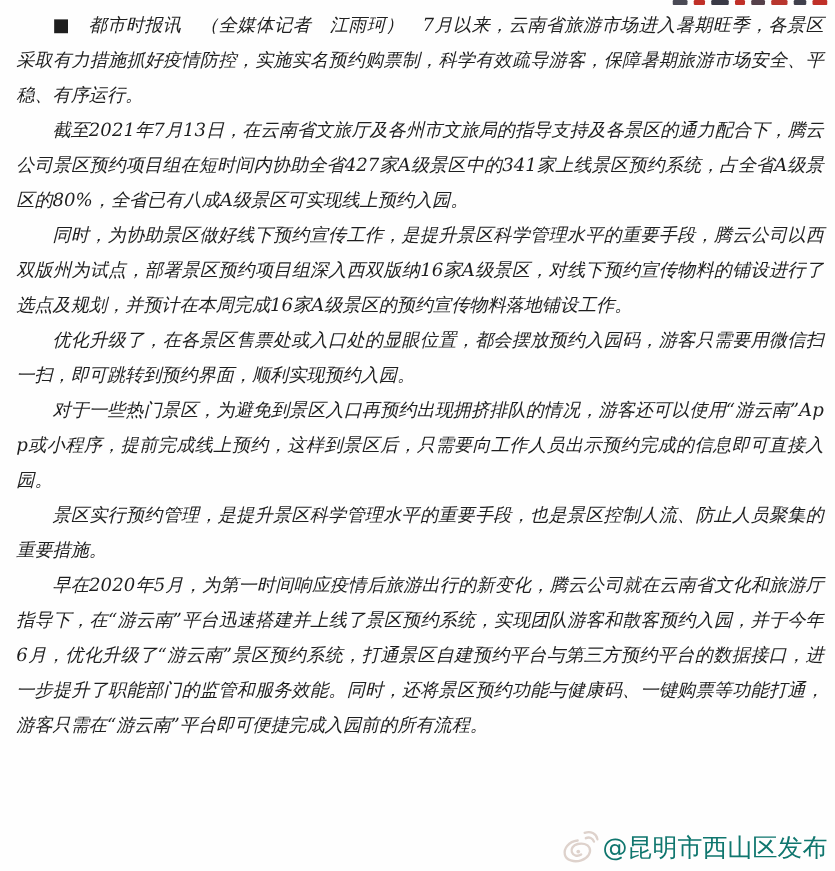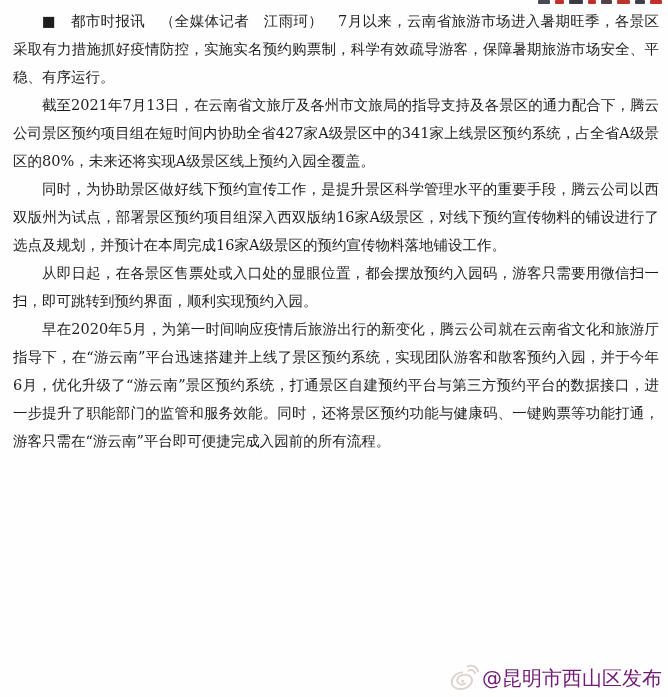--- a/index.html
+++ b/index.html
@@ -22,20 +22,21 @@
     line-height: 28px;
     color: #1e1e1e;
     text-align: justify;
     letter-spacing: 0;
   }
   .article p {
     margin: 0;
     padding: 0;
     text-indent: 2em;
     word-break: break-all;
+    font-style: italic;
   }
   
   .red-fragment {
     position: absolute;
     top: 0;
     right: 6px;
     height: 5px;
     overflow: hidden;
     display: flex;
     align-items: flex-start;
@@ -55,21 +56,21 @@
   .rf-g { width: 10px; background: #40404c; }
   .rf-h { width: 12px; background: #c03028; }
   
   .watermark {
     position: absolute;
     right: 6px;
     bottom: 5px;
     display: flex;
     align-items: center;
     gap: 3px;
-    color: #701a75;
+    color: #0f766e;
     font-size: 20px;
     font-family: "DejaVu Sans", "Liberation Sans", sans-serif;
     user-select: none;
     white-space: nowrap;
   }
   .watermark .wicon {
     display: inline-flex;
     width: 30px;
     height: 28px;
   }
@@ -85,23 +86,25 @@
     <i class="rf-c"></i>
     <i class="rf-d"></i>
     <i class="rf-e"></i>
     <i class="rf-f"></i>
     <i class="rf-g"></i>
     <i class="rf-h"></i>
   </div>
 
   <div class="article">
     <p>■　都市时报讯　（全媒体记者　江雨珂）　7月以来，云南省旅游市场进入暑期旺季，各景区采取有力措施抓好疫情防控，实施实名预约购票制，科学有效疏导游客，保障暑期旅游市场安全、平稳、有序运行。</p>
-    <p>截至2021年7月13日，在云南省文旅厅及各州市文旅局的指导支持及各景区的通力配合下，腾云公司景区预约项目组在短时间内协助全省427家A级景区中的341家上线景区预约系统，占全省A级景区的80%，未来还将实现A级景区线上预约入园全覆盖。</p>
+    <p>截至2021年7月13日，在云南省文旅厅及各州市文旅局的指导支持及各景区的通力配合下，腾云公司景区预约项目组在短时间内协助全省427家A级景区中的341家上线景区预约系统，占全省A级景区的80%，全省已有八成A级景区可实现线上预约入园。</p>
     <p>同时，为协助景区做好线下预约宣传工作，是提升景区科学管理水平的重要手段，腾云公司以西双版州为试点，部署景区预约项目组深入西双版纳16家A级景区，对线下预约宣传物料的铺设进行了选点及规划，并预计在本周完成16家A级景区的预约宣传物料落地铺设工作。</p>
-    <p>从即日起，在各景区售票处或入口处的显眼位置，都会摆放预约入园码，游客只需要用微信扫一扫，即可跳转到预约界面，顺利实现预约入园。</p>
+    <p>优化升级了，在各景区售票处或入口处的显眼位置，都会摆放预约入园码，游客只需要用微信扫一扫，即可跳转到预约界面，顺利实现预约入园。</p>
+    <p>对于一些热门景区，为避免到景区入口再预约出现拥挤排队的情况，游客还可以使用“游云南”App或小程序，提前完成线上预约，这样到景区后，只需要向工作人员出示预约完成的信息即可直接入园。</p>
+    <p>景区实行预约管理，是提升景区科学管理水平的重要手段，也是景区控制人流、防止人员聚集的重要措施。</p>
     <p>早在2020年5月，为第一时间响应疫情后旅游出行的新变化，腾云公司就在云南省文化和旅游厅指导下，在“游云南”平台迅速搭建并上线了景区预约系统，实现团队游客和散客预约入园，并于今年6月，优化升级了“游云南”景区预约系统，打通景区自建预约平台与第三方预约平台的数据接口，进一步提升了职能部门的监管和服务效能。同时，还将景区预约功能与健康码、一键购票等功能打通，游客只需在“游云南”平台即可便捷完成入园前的所有流程。</p>
   </div>
 
   <div class="watermark">
     <span class="wicon">
       <svg viewBox="0 0 32 30" width="30" height="28" fill="none" stroke="#ded2cc" stroke-width="2" stroke-linecap="round">
         <path d="M14 9 C6 10 2 16 3 21 C4 26 11 28 17 26 C23 24 26 19 24 15 C22.5 12 18 11 14 12 C10 13 8 16 9 19 C10 22 14 23 17 21"></path>
         <circle cx="14.5" cy="18.5" r="1.6" fill="#ded2cc" stroke="none"></circle>
         <path d="M21 7 C24 5.5 27 7 28 10"></path>
         <path d="M20 2.5 C25 0.5 30 3 31 8"></path>

